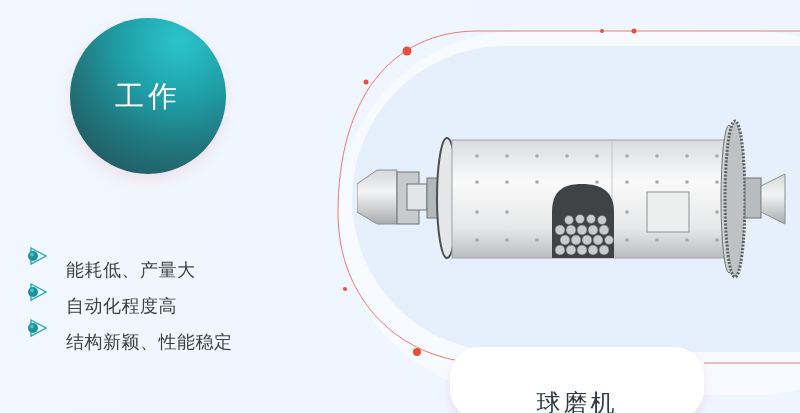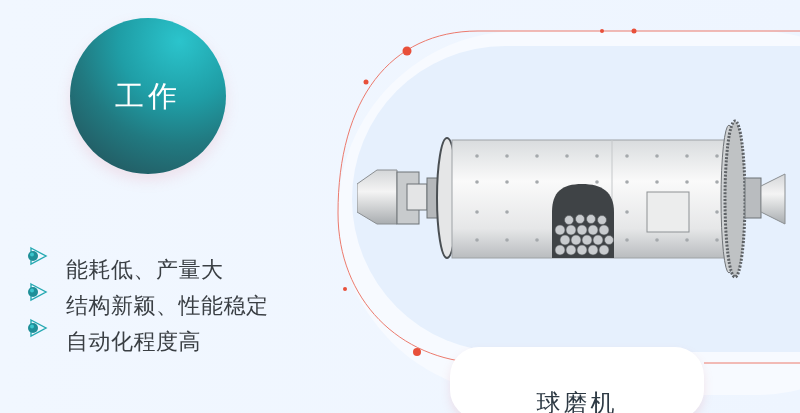--- a/index.html
+++ b/index.html
@@ -5,21 +5,21 @@
   html,body{margin:0;padding:0;}
   body{width:800px;height:413px;overflow:hidden;background:#eef5ff;font-family:"DejaVu Sans","Liberation Sans",sans-serif;position:relative;}
   .stage{position:absolute;left:0;top:0;width:800px;height:413px;background:linear-gradient(90deg,#f1f7ff 0%,#eef5ff 100%);}
   .circle{position:absolute;left:70px;top:18px;width:156px;height:156px;border-radius:50%;
     background:radial-gradient(circle at 70% 15%,#2bc4cc 0%,#1f9ea6 35%,#217980 60%,#244a52 100%);
     box-shadow:0 6px 14px rgba(230,120,140,0.18);display:flex;flex-direction:row;align-items:center;justify-content:center;}
   .circle .line{color:#fff;font-size:29px;letter-spacing:4px;line-height:40px;}
   .features{position:absolute;left:26px;top:238px;}
   .feat{display:flex;align-items:center;height:36px;}
   .bullet{width:22px;height:20px;position:relative;margin-right:18px;}
-  .feat .txt{font-size:22px;color:#3a3f44;letter-spacing:0.5px;margin-top:28px;}
+  .feat .txt{font-size:18px;color:#3a3f44;letter-spacing:0.5px;margin-top:28px;}
   .arc-band{position:absolute;left:338px;top:31px;width:600px;height:364px;border-radius:182px;background:#f7faff;}
   .inner-panel{position:absolute;left:352px;top:46px;width:600px;height:306px;border-radius:160px 0 0 160px;background:#e6f0fd;}
   .redline{position:absolute;left:0;top:0;}
   .machine{position:absolute;left:357px;top:112px;}
   .label-pill{position:absolute;left:450px;top:347px;width:254px;height:72px;border-radius:29px;background:#fff;
     box-shadow:0 5px 10px rgba(220,130,140,0.18);display:flex;align-items:flex-end;justify-content:center;}
   .label-pill .t{font-size:24px;color:#2e3a44;letter-spacing:3px;}
 </style>
 </head>
 <body>
@@ -42,31 +42,31 @@
       <span class="txt">能耗低、产量大</span>
     </div>
     <div class="feat">
       <span class="bullet">
         <svg width="22" height="20" viewBox="0 0 22 20">
             <path d="M5 2 L20 10 L5 18 Z" fill="none" stroke="#25a9b2" stroke-width="1.4"></path>
             <circle cx="7" cy="10" r="5" fill="#1f8f98"></circle>
             <circle cx="6" cy="8.5" r="2" fill="#3cc6cd"></circle>
           </svg>
       </span>
-      <span class="txt">结构新颖、性能稳定</span>
+      <span class="txt">自动化程度高</span>
     </div>
     <div class="feat">
       <span class="bullet">
         <svg width="22" height="20" viewBox="0 0 22 20">
             <path d="M5 2 L20 10 L5 18 Z" fill="none" stroke="#25a9b2" stroke-width="1.4"></path>
             <circle cx="7" cy="10" r="5" fill="#1f8f98"></circle>
             <circle cx="6" cy="8.5" r="2" fill="#3cc6cd"></circle>
           </svg>
       </span>
-      <span class="txt">自动化程度高</span>
+      <span class="txt">结构新颖、性能稳定</span>
     </div>
   </div>
 
   <div class="arc-band"></div>
   <div class="inner-panel"></div>
 
   <svg class="redline" width="800" height="413">
     <path d="M800 31 L478 31 C390 31 338 100 338 213 C338 300 400 360 480 363 M704 363 L800 363" fill="none" stroke="#ec7a6d" stroke-width="1"></path>
     <circle cx="407" cy="51" r="4.5" fill="#e8503a"></circle>
     <circle cx="366" cy="82" r="2.5" fill="#e8503a"></circle>

